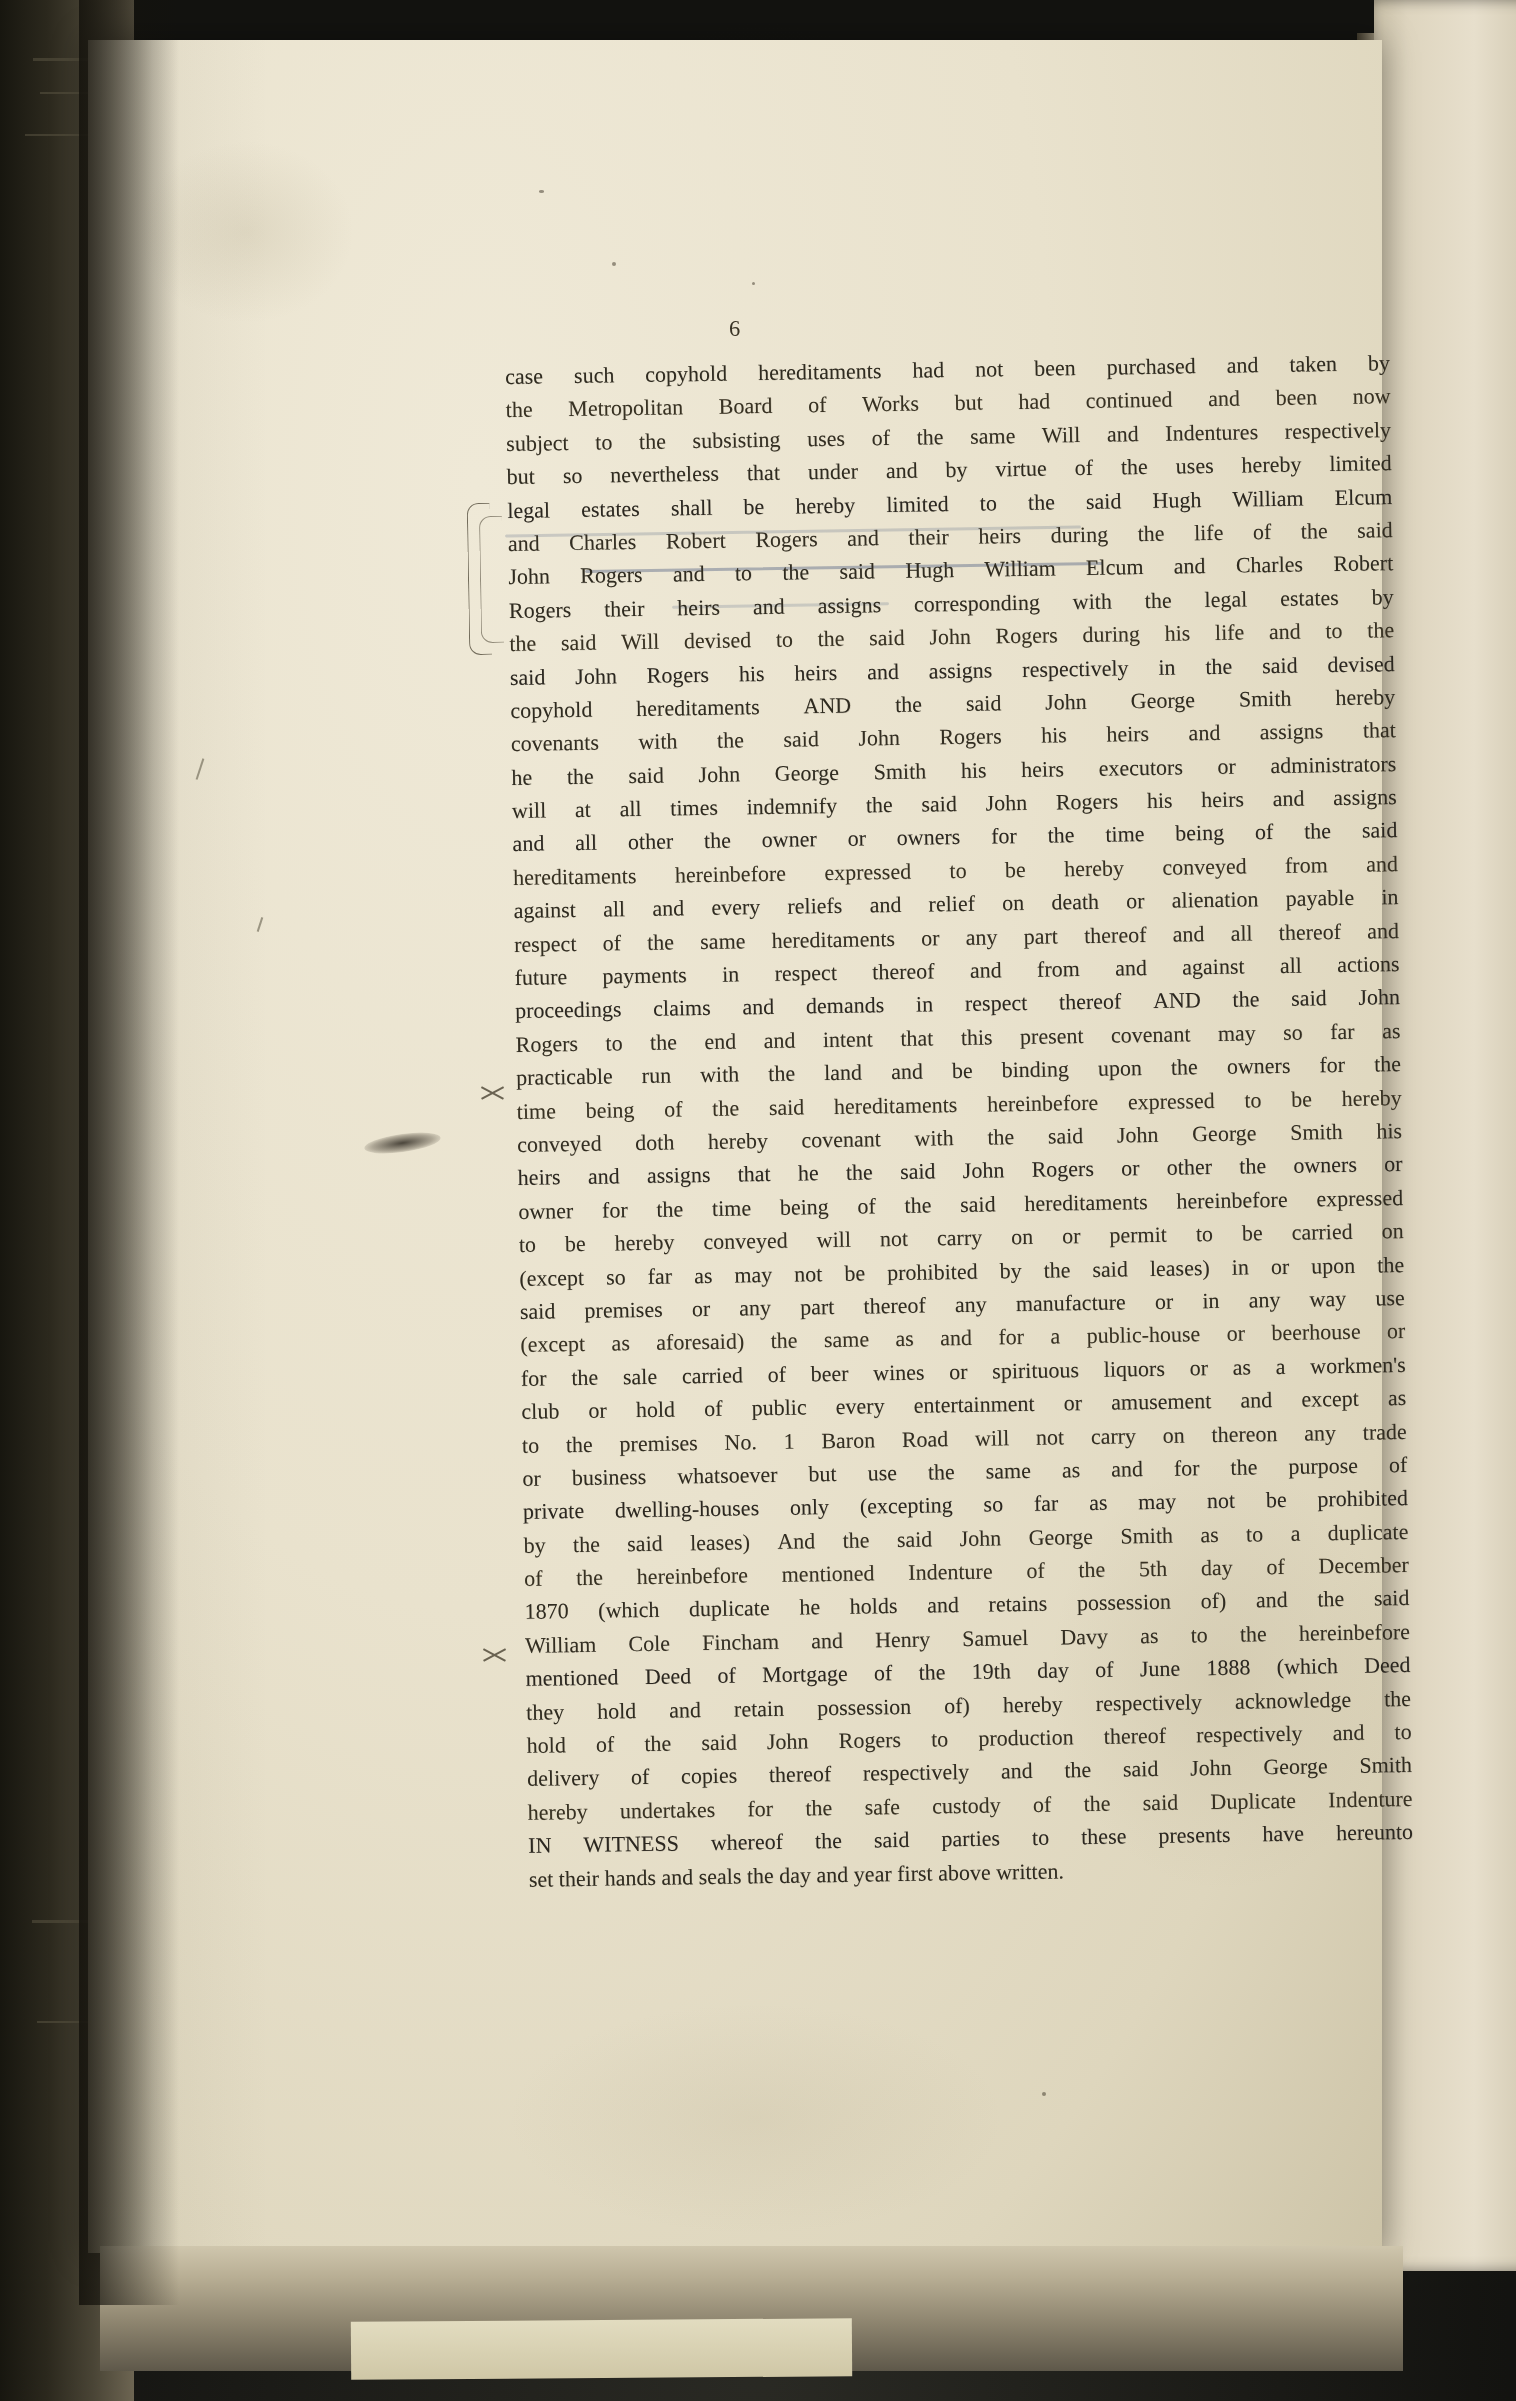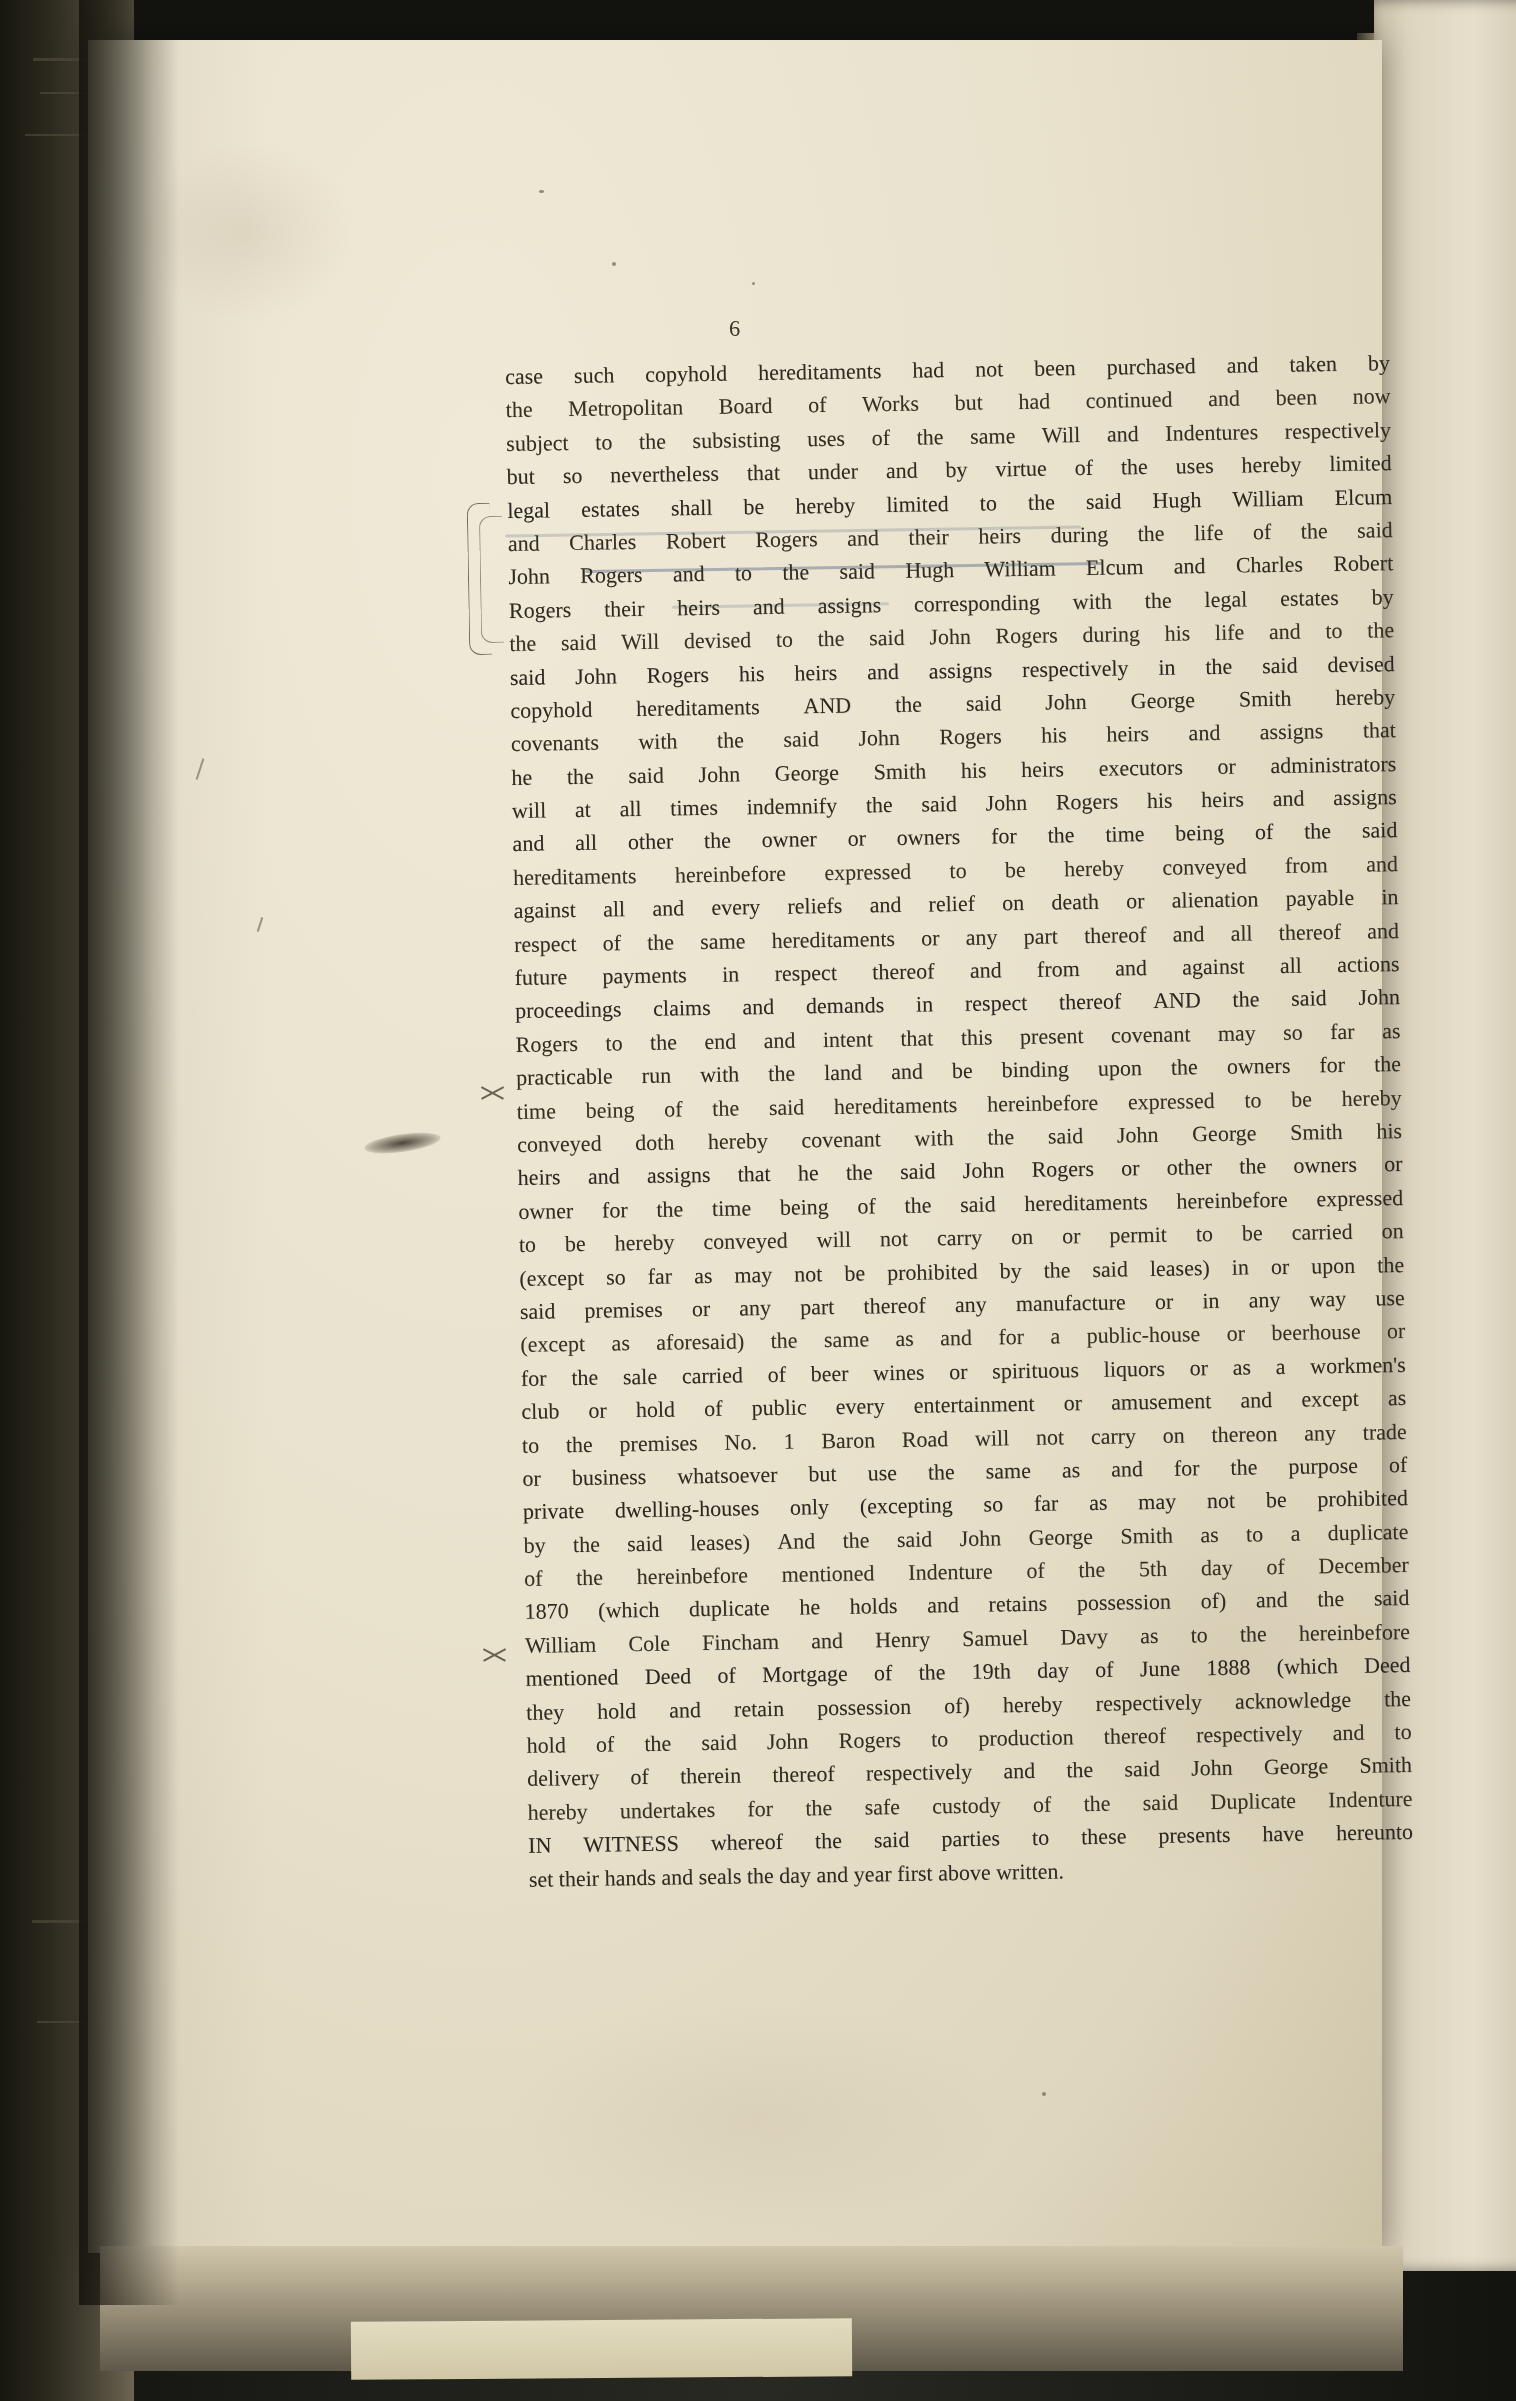--- a/index.html
+++ b/index.html
@@ -866,21 +866,21 @@
           <span>to</span>
           <span>production</span>
           <span>thereof</span>
           <span>respectively</span>
           <span>and</span>
           <span>to</span>
         </div>
       <div class="line">
           <span>delivery</span>
           <span>of</span>
-          <span>therein</span>
+          <span>copies</span>
           <span>thereof</span>
           <span>respectively</span>
           <span>and</span>
           <span>the</span>
           <span>said</span>
           <span>John</span>
           <span>George</span>
           <span>Smith</span>
         </div>
       <div class="line">

